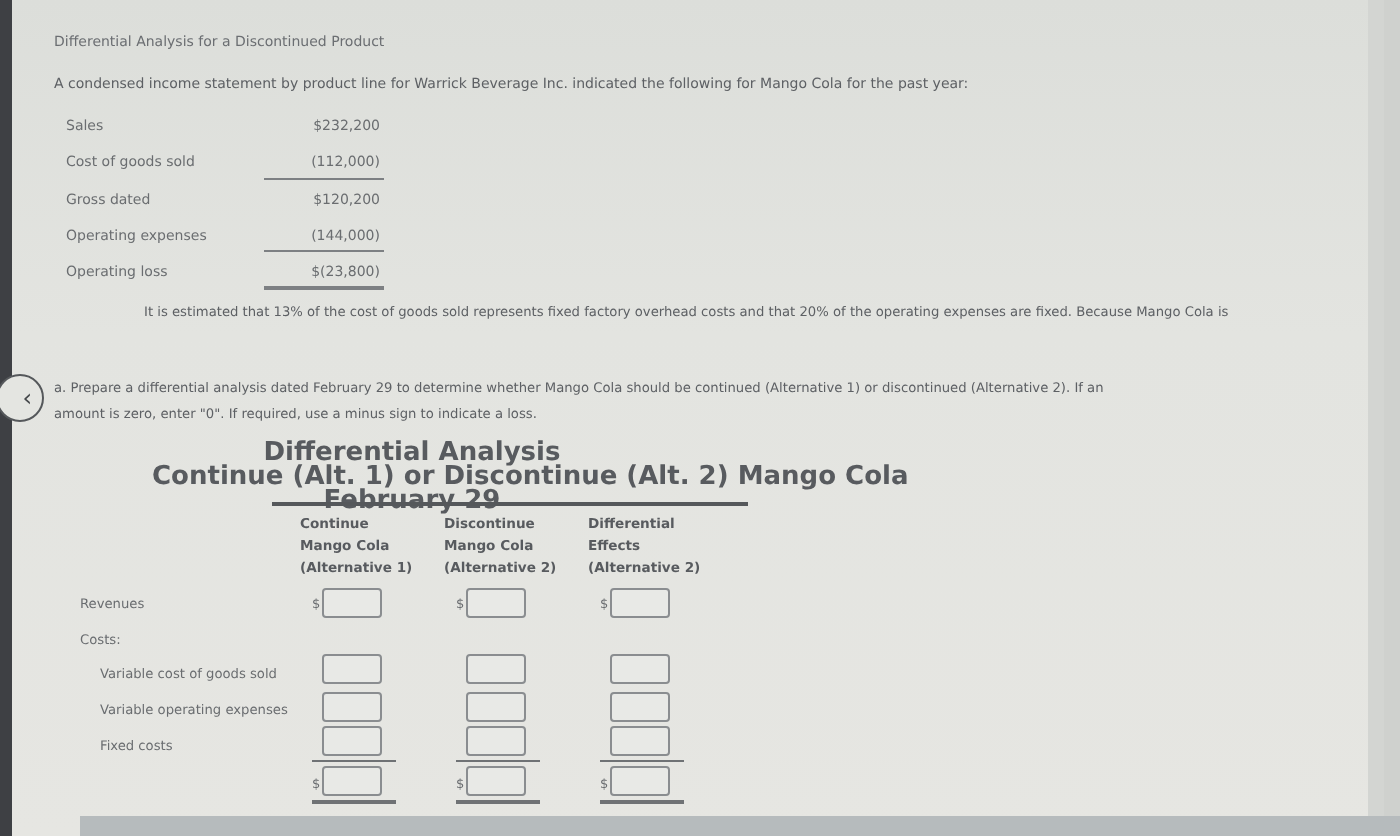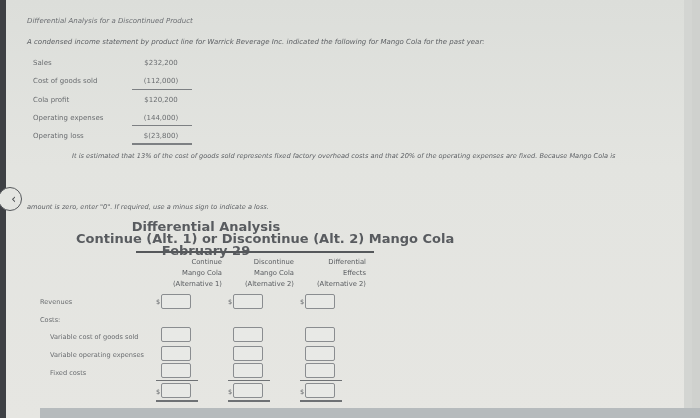--- a/index.html
+++ b/index.html
@@ -9,37 +9,37 @@
       font-family:"DejaVu Sans", sans-serif;
       color:#5a5d60;
     }
     .page {
       position:absolute; left:6px; top:0; width:686px; height:418px;
       background:linear-gradient(180deg,#dcdeda 0%,#e3e4e0 40%,#e6e6e2 100%);
     }
     .leftbar { position:absolute; left:0; top:0; width:6px; height:418px; background:#3e4044; }
     .rightedge { position:absolute; right:0; top:0; width:8px; height:418px; background:#d3d5d2; }
     .bottombar { position:absolute; left:40px; top:408px; width:660px; height:10px; background:#b6bbbd; }
-    .t { position:absolute; font-size:7px; white-space:nowrap; color:#5d6064;font-style:italic; }
+    .t { position:absolute; font-size:7px; white-space:nowrap; color:#5d6064; }
     .title { left:21px; top:17px; font-size:7px; color:#6b6e72; }
     .intro { left:21px; top:38px; }
     .is-label { position:absolute; left:27px; font-size:7px; color:#6a6d70; }
-    .is-val { position:absolute; left:126px; width:58px; text-align:center; font-size:7px; color:#6a6d70; }
+    .is-val { position:absolute; left:126px; width:58px; text-align:right; font-size:7px; color:#6a6d70; }
     .rule { position:absolute; left:126px; width:60px; height:1px; background:#7d8083; }
     .rule2 { height:2px; }
     .para { left:21px; font-size:6.6px; color:#5d6064;padding-left:45px; }
     .back-btn {
       position:absolute; left:-8px; top:187px; width:24px; height:24px; border-radius:50%;
       border:1.5px solid #55585b; background:#e4e5e1; display:flex; align-items:center; justify-content:flex-end;
       box-sizing:border-box; padding-right:5px; font-size:12px; color:#44474a; cursor:pointer;
     }
     .qa { left:21px; font-size:6.6px; color:#5d6064; }
     .hdr { position:absolute; font-size:13px; font-weight:bold; color:#585b5f; text-align:center; white-space:nowrap; }
     .hdrline { position:absolute; left:130px; top:251px; width:238px; height:1.5px; background:#55585b; }
-    .colhdr { position:absolute; width:72px; text-align:right; font-size:6.8px; font-weight:normal; color:#585b5f; line-height:11px; }
+    .colhdr { position:absolute; width:72px; text-align:left; font-size:6.8px; font-weight:bold; color:#585b5f; line-height:11px; }
     .row-label { position:absolute; font-size:6.6px; color:#6a6d70; white-space:nowrap;padding-left:12px; }
     .inp {
       position:absolute; width:30px; height:15px; box-sizing:border-box;
       border:1.3px solid #8a8d90; border-radius:2px; background:#e8e9e6; cursor:text;
     }
     .dollar { position:absolute; font-size:6.5px; color:#6a6d70; }
     .sumline { position:absolute; width:42px; height:1.2px; background:#6f7275; }
     .dblline { position:absolute; width:42px; height:2px; background:#6f7275; }
   </style>
 </head>
@@ -52,38 +52,39 @@
   <div class="t intro">A condensed income statement by product line for Warrick Beverage Inc. indicated the following for Mango Cola for the past year:</div>
 
   <div>
     <div class="is-label" style="top:59px">Sales</div>
     <div class="is-val" style="top:59px">$232,200</div>
 
     <div class="is-label" style="top:77px">Cost of goods sold</div>
     <div class="is-val" style="top:77px">(112,000)</div>
     <div class="rule" style="top:89px"></div>
 
-    <div class="is-label" style="top:96px">Cola profit</div>
+    <div class="is-label" style="top:96px">Gross dated</div>
     <div class="is-val" style="top:96px">$120,200</div>
 
     <div class="is-label" style="top:114px">Operating expenses</div>
     <div class="is-val" style="top:114px">(144,000)</div>
     <div class="rule" style="top:125px"></div>
 
     <div class="is-label" style="top:132px">Operating loss</div>
     <div class="is-val" style="top:132px">$(23,800)</div>
     <div class="rule rule2" style="top:143px"></div>
   </div>
 
   <div class="t para" style="top:152px">It is estimated that 13% of the cost of goods sold represents fixed factory overhead costs and that 20% of the operating expenses are fixed. Because Mango Cola is</div>
 
   <div class="back-btn">
     <span>‹</span>
   </div>
 
+  <div class="t qa" style="top:190px">a. Prepare a differential analysis dated February 29 to determine whether Mango Cola should be continued (Alternative 1) or discontinued (Alternative 2). If an</div>
   <div class="t qa" style="top:203px">amount is zero, enter "0". If required, use a minus sign to indicate a loss.</div>
 
   <div class="hdr" style="left:120px; width:160px; top:219px">Differential Analysis</div>
   <div class="hdr" style="left:70px; width:260px; top:231px">Continue (Alt. 1) or Discontinue (Alt. 2) Mango Cola</div>
   <div class="hdr" style="left:140px; width:120px; top:243px">February 29</div>
   <div class="hdrline"></div>
 
   <div class="colhdr" style="left:144px; top:257px">
     <div>Continue</div>
     <div>Mango Cola</div>

